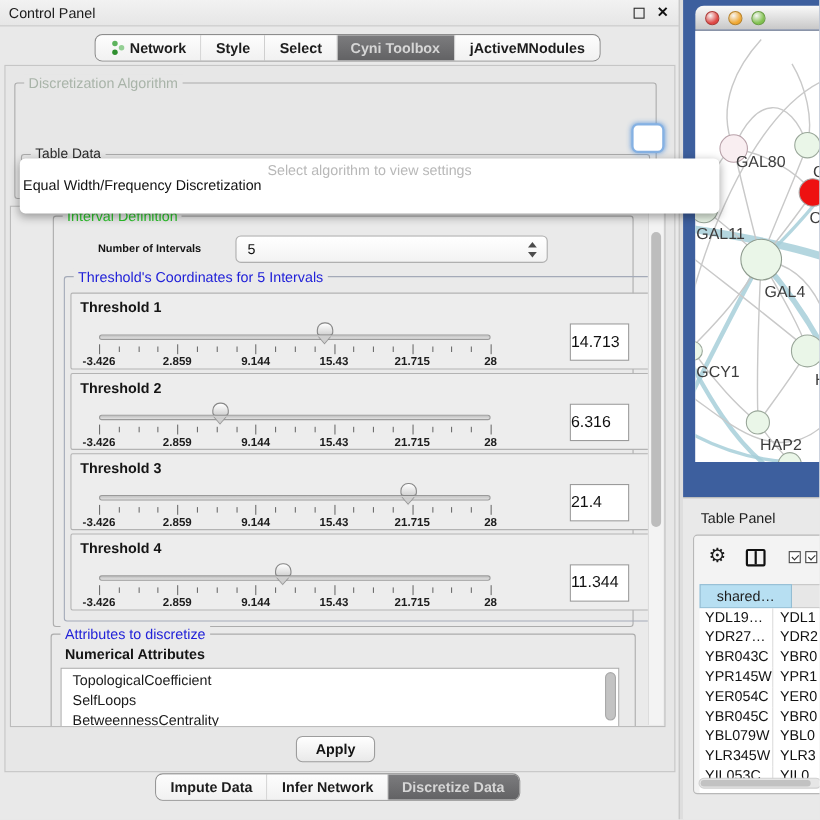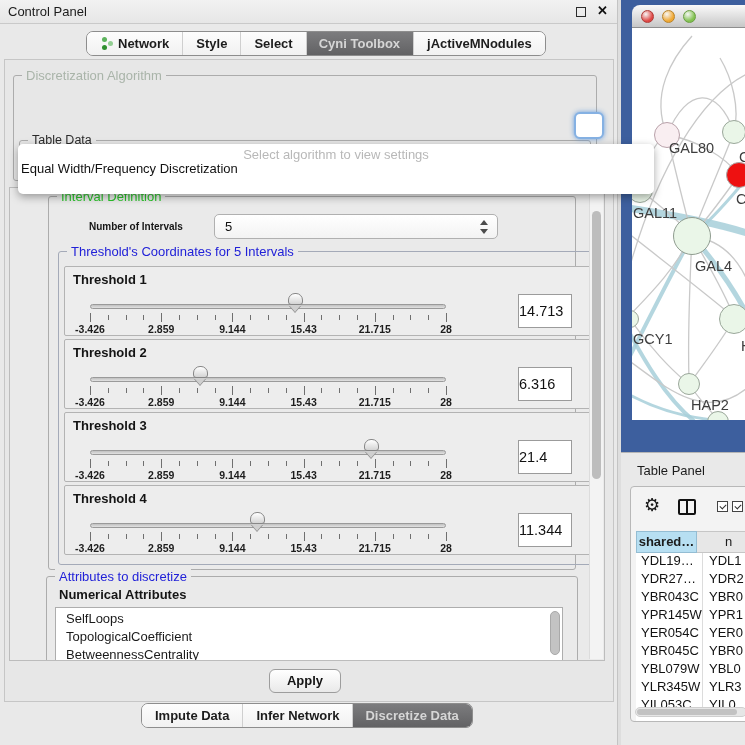--- a/index.html
+++ b/index.html
@@ -97,21 +97,21 @@
   #tp-title{position:absolute;left:16px;top:10px;font-size:13px;color:#1b1b1b;}
   #tp-box{position:absolute;left:9px;top:33px;width:150px;height:236px;background:#f3f3f3;border:1px solid #b8b8b8;border-radius:4px;overflow:hidden;}
   .gear-icon{position:absolute;left:13px;top:7px;font-size:18px;color:#1a1a1a;}
   .gear-icon::before{content:"\2699";}
   .columns-icon{position:absolute;left:47px;top:12px;width:18px;height:16px;border:2px solid #111;border-radius:2px;}
   .columns-icon::after{content:"";position:absolute;left:6px;top:0;width:2px;height:12px;background:#111;}
   .checkbox-icon{position:absolute;top:14px;width:11px;height:11px;border:1.5px solid #444;background:#fff;}
   .checkbox-icon::after{content:"";position:absolute;left:2px;top:2px;width:5px;height:3px;border-left:1.5px solid #333;border-bottom:1.5px solid #333;transform:rotate(-45deg);}
   #cb1{left:86px;} #cb2{left:101px;}
   #tp-header{position:absolute;left:5px;top:44px;right:-40px;height:22px;display:flex;font-size:13px;}
-  #tp-header .hcell1{width:61px;background:var(--header-blue);border:1px solid #94bdd3;text-align:center;line-height:20px;color:#1c1c1c;font-weight:bold;}
+  #tp-header .hcell1{width:84px;background:var(--header-blue);border:1px solid #94bdd3;text-align:center;line-height:20px;color:#1c1c1c;}
   #tp-header .hcell2{flex:1;background:#e7e7e7;border:1px solid #c6c6c6;border-left:none;padding-left:28px;line-height:20px;color:#1c1c1c;}
   #tp-rows{position:absolute;left:5px;top:66px;right:-40px;bottom:0;background:#fff;}
   .trow{display:flex;height:18px;font-size:13px;color:#121212;}
   .trow .c1{width:67px;padding-left:5px;border-right:1px solid #dcdcdc;overflow:hidden;white-space:nowrap;}
   .trow .c2{flex:1;padding-left:6px;overflow:hidden;white-space:nowrap;}
   #tp-hscroll{position:absolute;left:4px;bottom:4px;width:112px;height:10px;background:#e6e6e6;border:1px solid #cfcfcf;border-radius:5px;}
   #tp-hscroll .hthumb{position:absolute;left:1px;top:1px;width:100px;height:6px;background:#c2c2c2;border-radius:4px;}
 </style>
 </head>
 <body>
@@ -339,22 +339,22 @@
   </div>
 </div>
           </div>
         </div>
 
         <div class="groupbox" id="attrs-group">
           <span class="gtitle blue">Attributes to discretize</span>
           <span id="attrs-sub">Numerical Attributes</span>
           <div id="attr-list">
             <div id="attr-scroll"></div>
-          <div class="attr-item">SelfLoops</div>
-              <div class="attr-item">TopologicalCoefficient</div>
+          <div class="attr-item">TopologicalCoefficient</div>
+              <div class="attr-item">SelfLoops</div>
               <div class="attr-item">BetweennessCentrality</div>
             </div>
         </div>
 
         <div id="panel-vscroll">
           <div class="vthumb"></div>
         </div>
       </div>
 
       <div id="apply-btn">Apply</div>

